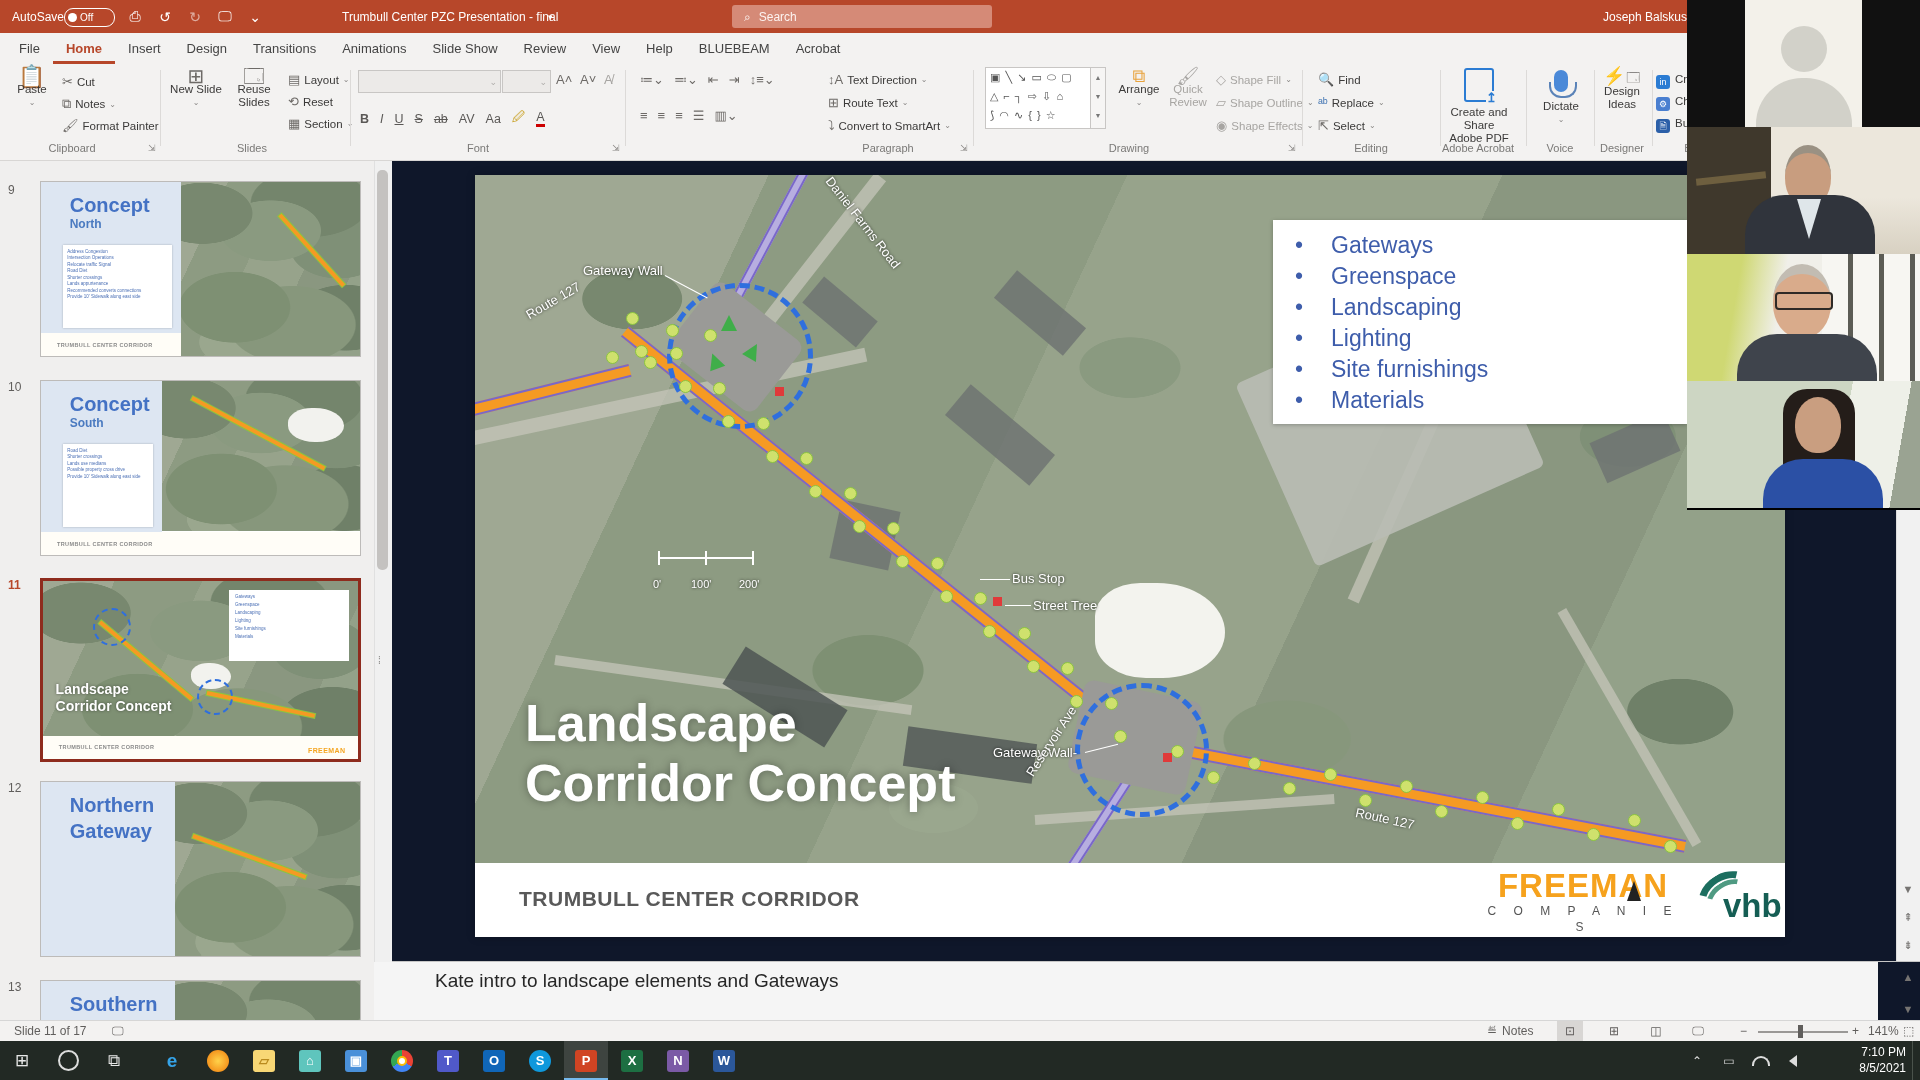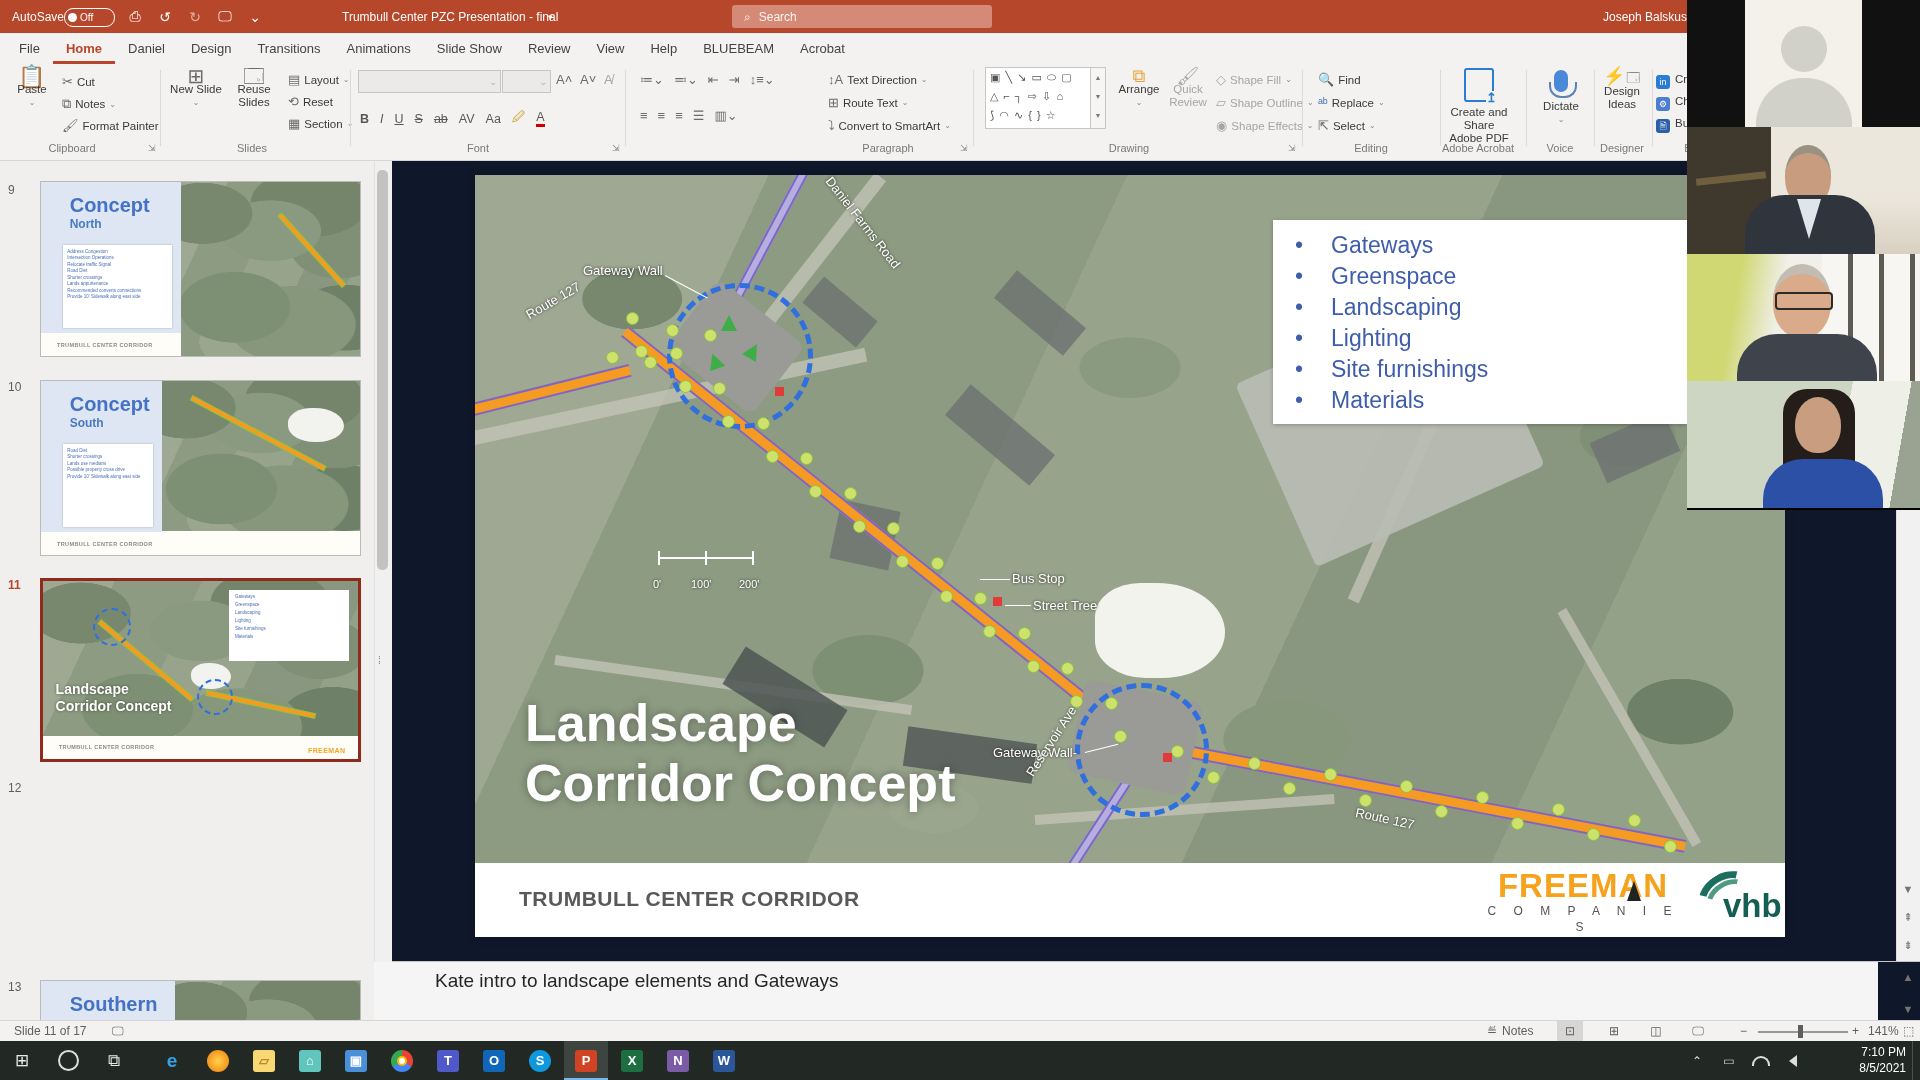--- a/index.html
+++ b/index.html
@@ -162,21 +162,21 @@
     <div class="search-pill">
       <span>⌕</span>
       <span>Search</span>
     </div>
     <div class="tb-item" style="left:1603px">Joseph Balskus</div>
   </div>
 
   <div class="abs tabrow">
     <div class="tab">File</div>
     <div class="tab active">Home</div>
-    <div class="tab">Daniel</div>
+    <div class="tab">Insert</div>
     <div class="tab">Design</div>
     <div class="tab">Transitions</div>
     <div class="tab">Animations</div>
     <div class="tab">Slide Show</div>
     <div class="tab">Review</div>
     <div class="tab">View</div>
     <div class="tab">Help</div>
     <div class="tab">BLUEBEAM</div>
     <div class="tab">Acrobat</div>
   </div>
@@ -431,20 +431,28 @@
       </div>
       <div style="position:absolute;left:4%;top:56%;color:#fff;font-weight:bold;font-size:14px;line-height:17px;text-shadow:0 0 3px rgba(0,0,0,.5)">
         <div>Landscape</div>
         <div>Corridor Concept</div>
       </div>
       <div class="tfoot" style="width:100%">TRUMBULL CENTER CORRIDOR</div>
       <div class="tfree">FREEMAN</div>
     </div>
 
     <div class="thumbnum" style="top:620px">12</div>
+    <div class="thumb" style="top:620px;height:176px">
+      <div class="aerial" style="position:absolute;right:0;top:0;width:58%;height:100%">
+        <div class="corridor-mini" style="left:10%;top:30%;width:120px;transform:rotate(20deg)"></div>
+      </div>
+      <div class="tstrip" style="width:42%"></div>
+      <div class="ttitle">Northern</div>
+      <div class="ttitle" style="top:22%">Gateway</div>
+    </div>
 
     <div class="thumbnum" style="top:819px">13</div>
     <div class="thumb" style="top:819px;height:176px">
       <div class="aerial" style="position:absolute;right:0;top:0;width:58%;height:100%"></div>
       <div class="tstrip" style="width:42%"></div>
       <div class="ttitle">Southern</div>
     </div>
   </div>
   <div class="abs pscroll"></div>
   <div class="pthumb"></div>

